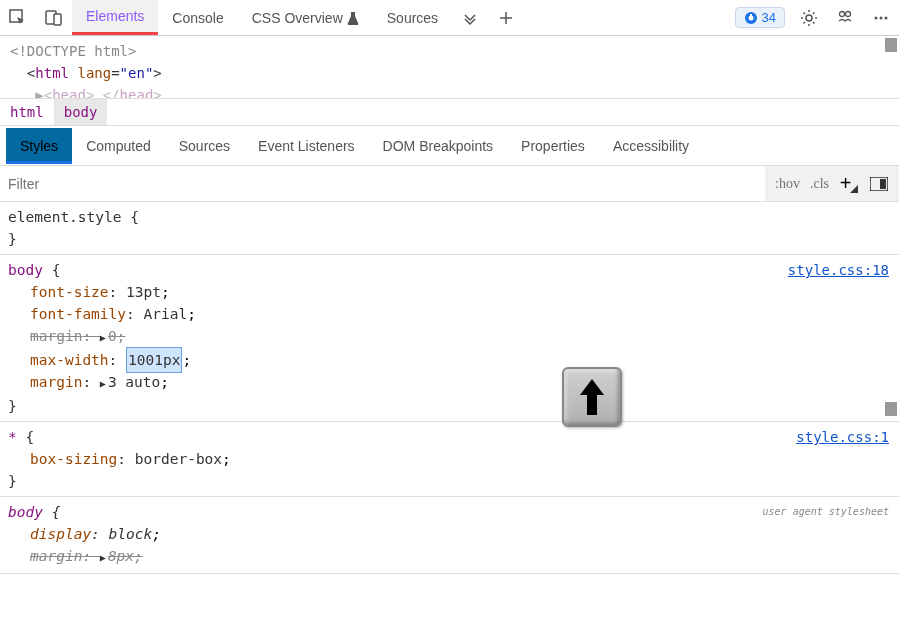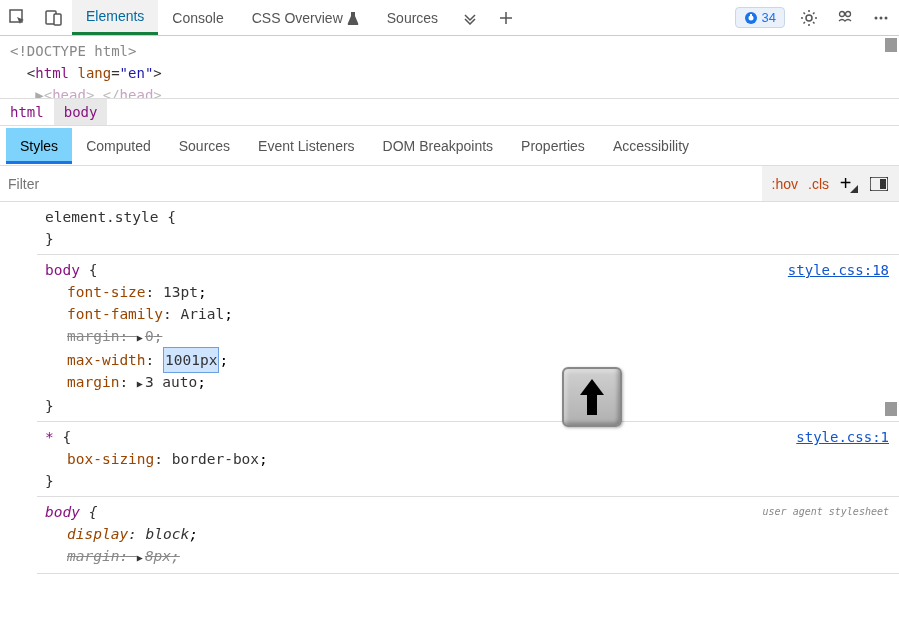--- a/index.html
+++ b/index.html
@@ -36,22 +36,22 @@
 .top-tab {
   padding: 0 14px;
   display: flex;
   align-items: center;
   color: #555;
   cursor: pointer;
   font-size: 14px;
 }
 .top-tab.active {
   background: #f1f1f1;
-  color: #0369a1;
-  border-bottom: 3px solid #15803d;
+  color: #8b5cf6;
+  border-bottom: 3px solid #ef4444;
   position: relative;
 }
 .spacer { flex: 1; }
 .issues-badge {
   display: flex;
   align-items: center;
   background: #eaf1fb;
   border: 1px solid #c8d7ea;
   border-radius: 4px;
   padding: 2px 8px;
@@ -116,21 +116,21 @@
   align-items: center;
   padding-left: 6px;
 }
 .sub-tab {
   padding: 10px 14px;
   color: #555;
   cursor: pointer;
   font-size: 14px;
 }
 .sub-tab.active {
-  background: #7dd3fc;
+  background: #0369a1;
   color: #000;
   border-bottom: 3px solid #1a73e8;
   padding-bottom: 7px;
 }
 
 
 .filter-bar {
   display: flex;
   height: 36px;
   border-bottom: 1px solid #ddd;
@@ -145,23 +145,23 @@
 }
 .filter-actions {
   display: flex;
   align-items: center;
   background: #f1f1f1;
   height: 100%;
   gap: 10px;
   padding: 0 10px;
 }
 .filter-action {
-  font-family: Liberation Sans, sans-serif;
-  font-size: 14px;
-  color: #c2410c;
+  font-family: Liberation Serif, serif;
+  font-size: 14px;
+  color: #737373;
   cursor: pointer;
 }
 .filter-icon-btn {
   width: 20px;
   height: 20px;
   display: flex;
   align-items: center;
   justify-content: center;
   cursor: pointer;
 }
@@ -171,21 +171,20 @@
 }
 
 
 .styles-panel {
   font-family: Consolas, monospace;
   font-size: 14.5px;
   line-height: 22px;
   position: relative;
   overflow-y: auto;
   height: calc(638px - 36px - 62px - 28px - 40px - 36px);
-  margin-left: 37px;
 }
 .style-rule {
   border-bottom: 1px solid #ddd;
   padding: 4px 8px;
   position: relative;
 }
 .rule-header { color: #333; }
 .selector { color: #881280; }
 .brace { color: #333; }
 .decl { padding-left: 22px; }

